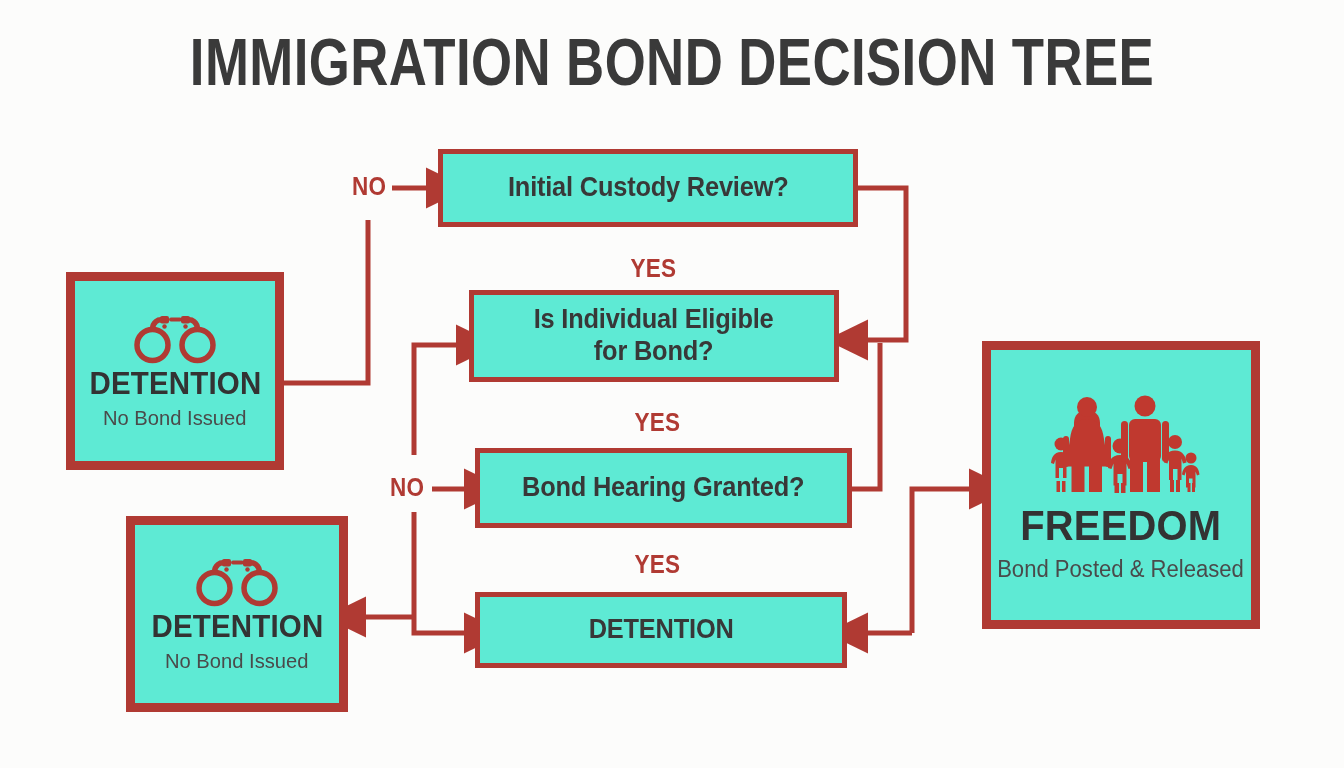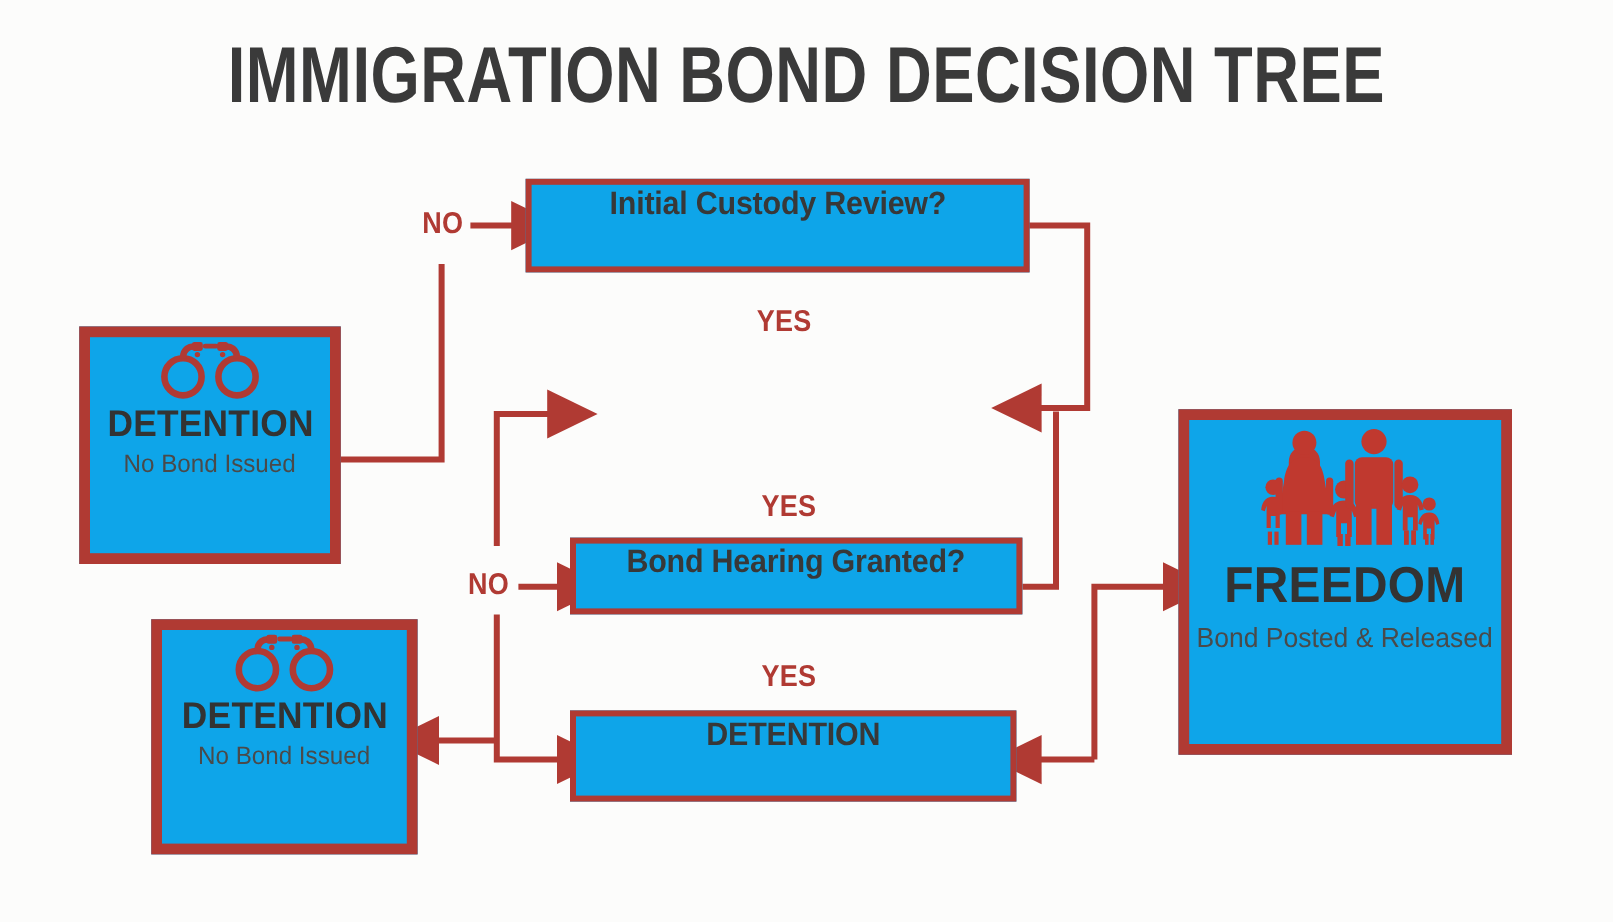--- a/index.html
+++ b/index.html
@@ -27,27 +27,27 @@
     transform-origin:50% 50%;
     white-space:nowrap;
   }
 
   
   #wires{position:absolute;left:0;top:0;width:1344px;height:768px;}
 
   
   .node{
     position:absolute;
-    background:#0ea5e9;
+    background:#5eead4;
     border:5px solid #b03a33;
     box-sizing:border-box;
     display:flex;
     flex-direction:column;
     align-items:center;
-    justify-content:flex-start;
+    justify-content:center;
   }
   .qbox{
     border-width:5px;
   }
   .qbox .qtext{
     font-size:27px;
     font-weight:bold;
     color:#383838;
     text-align:center;
     line-height:1.18;
@@ -135,22 +135,28 @@
   <div class="elabel" style="left:350px;top:172px;">NO</div>
   <div class="elabel" style="left:388px;top:473px;">NO</div>
   <div class="elabel" style="left:628px;top:254px;">YES</div>
   <div class="elabel" style="left:632px;top:408px;">YES</div>
   <div class="elabel" style="left:632px;top:550px;">YES</div>
 
   <div class="node qbox" style="left:438px;top:149px;width:420px;height:78px;">
     <div class="qtext">Initial Custody Review?</div>
   </div>
 
-
-  <div class="node qbox" style="left:475px;top:448px;width:377px;height:64px;">
+  <div class="node qbox" style="left:469px;top:290px;width:370px;height:92px;">
+    <div class="qtext">
+      <span>Is Individual Eligible</span><br>
+      <span>for Bond?</span>
+    </div>
+  </div>
+
+  <div class="node qbox" style="left:475px;top:448px;width:377px;height:80px;">
     <div class="qtext">Bond Hearing Granted?</div>
   </div>
 
   <div class="node qbox" style="left:475px;top:592px;width:372px;height:76px;">
     <div class="qtext">DETENTION</div>
   </div>
 
   <div class="node card" style="left:66px;top:272px;width:218px;height:198px;">
     <span class="icon-wrap">
       <svg width="92" height="52" viewBox="0 0 184 104" aria-hidden="true">

